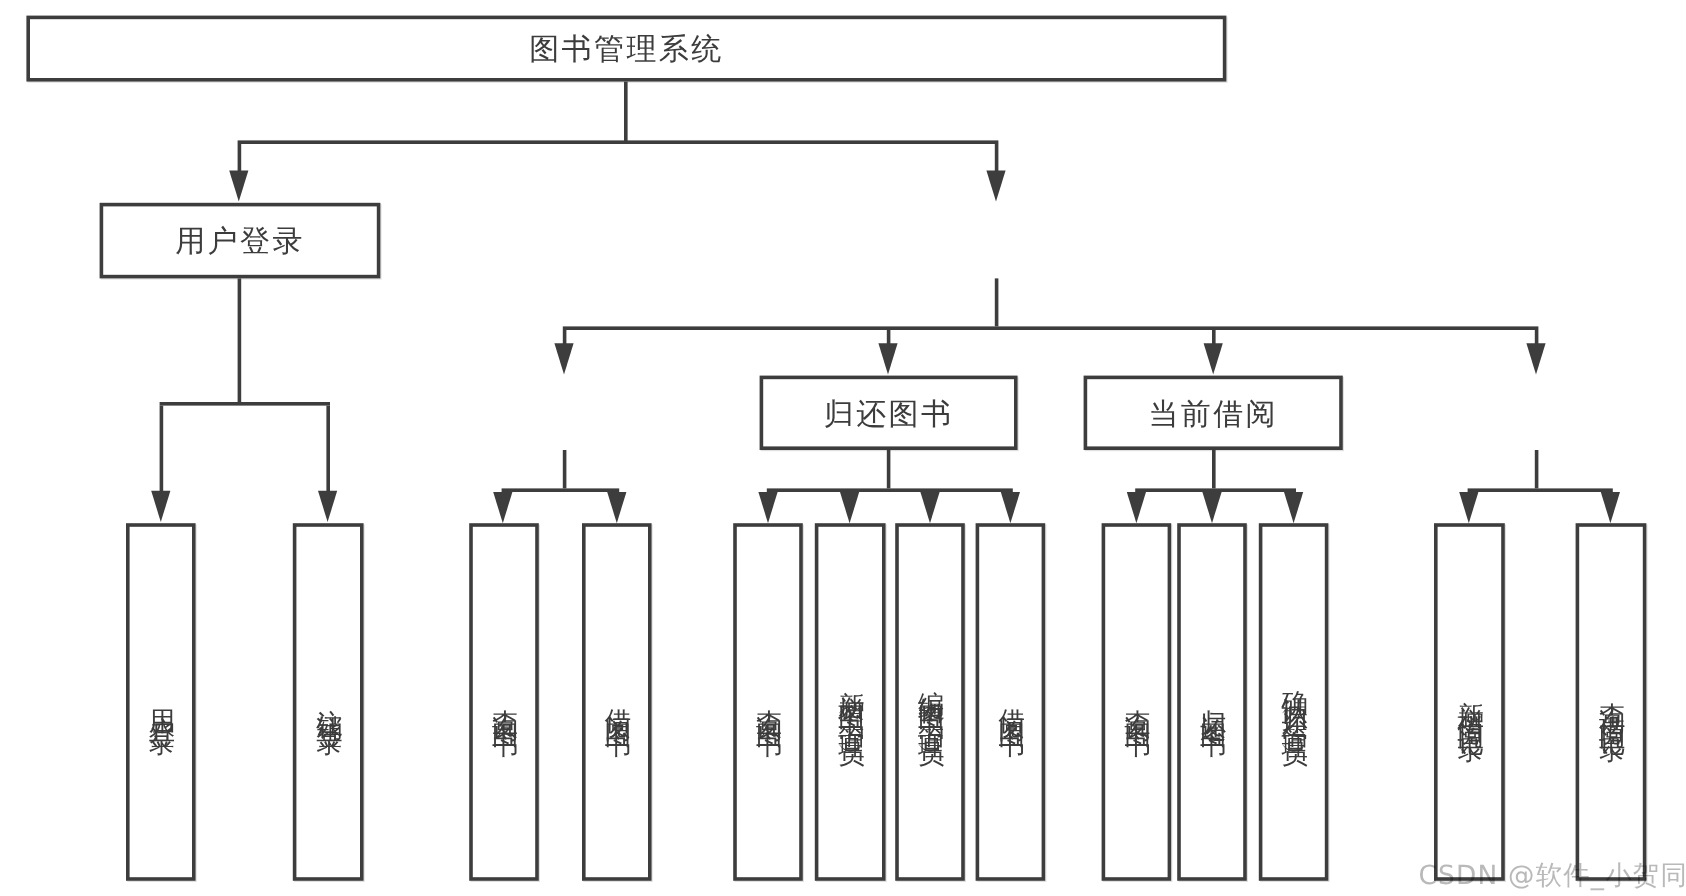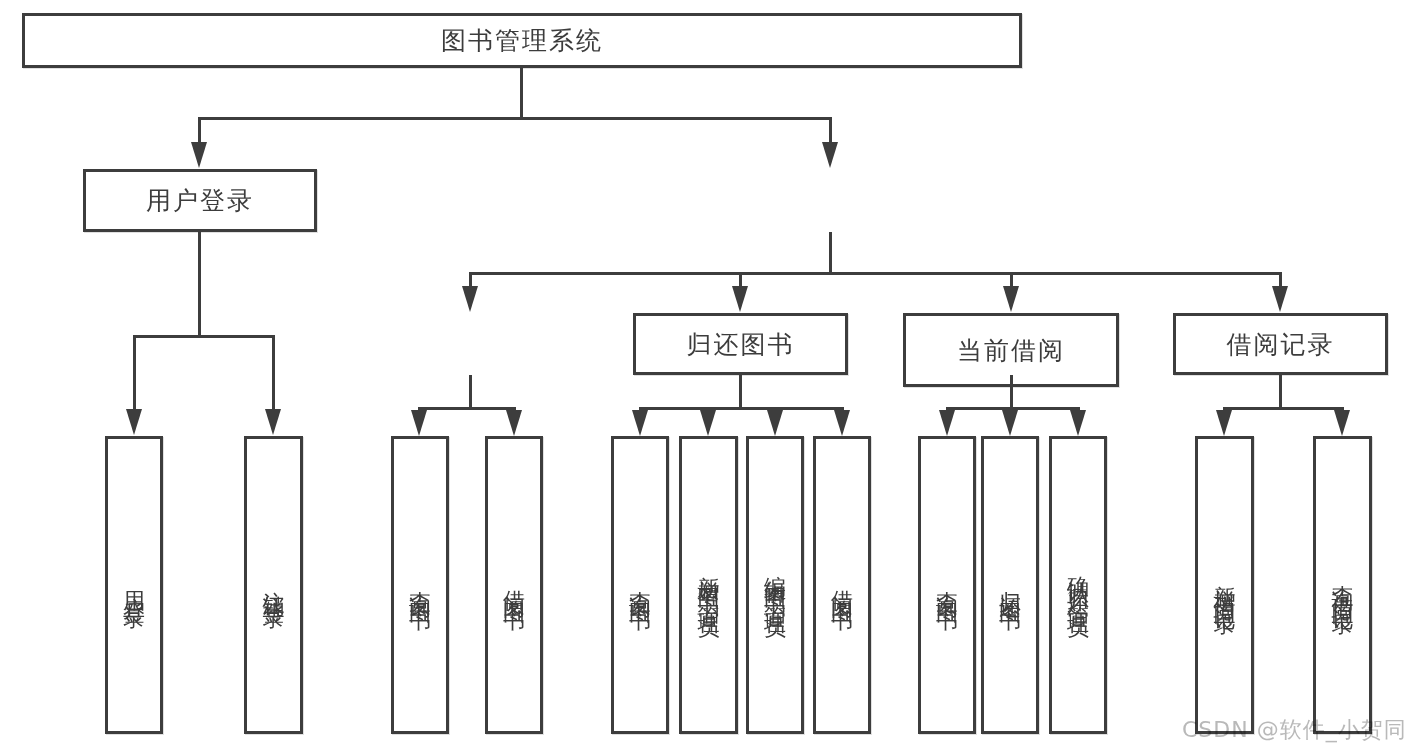--- a/index.html
+++ b/index.html
@@ -91,25 +91,22 @@
   <div class="vline" style="left:738.5px;top:275px;height:13px;"></div>
   <div class="ah" style="left:732px;top:286px;"></div>
   <div class="vline" style="left:1009.5px;top:275px;height:13px;"></div>
   <div class="ah" style="left:1003px;top:286px;"></div>
   <div class="vline" style="left:1278.5px;top:275px;height:13px;"></div>
   <div class="ah" style="left:1272px;top:286px;"></div>
 
   <div class="node" style="left:633px;top:313px;width:215px;height:62px;">
     <span>归还图书</span>
   </div>
-  <div class="node" style="left:903px;top:313px;width:216px;height:74px;">
+  <div class="node" style="left:903px;top:313px;width:216px;height:62px;">
     <span>当前借阅</span>
-  </div>
-  <div class="node" style="left:1173px;top:313px;width:215px;height:62px;">
-    <span>借阅记录</span>
   </div>
 
   <div class="vline" style="left:468.5px;top:375px;height:32px;"></div>
   <div class="hline" style="left:417.5px;top:407px;width:98px;"></div>
   <div class="ah" style="left:411px;top:410px;"></div>
   <div class="ah" style="left:506px;top:410px;"></div>
 
   <div class="vline" style="left:738.5px;top:375px;height:32px;"></div>
   <div class="hline" style="left:638.5px;top:407px;width:205px;"></div>
   <div class="ah" style="left:632px;top:410px;"></div>

